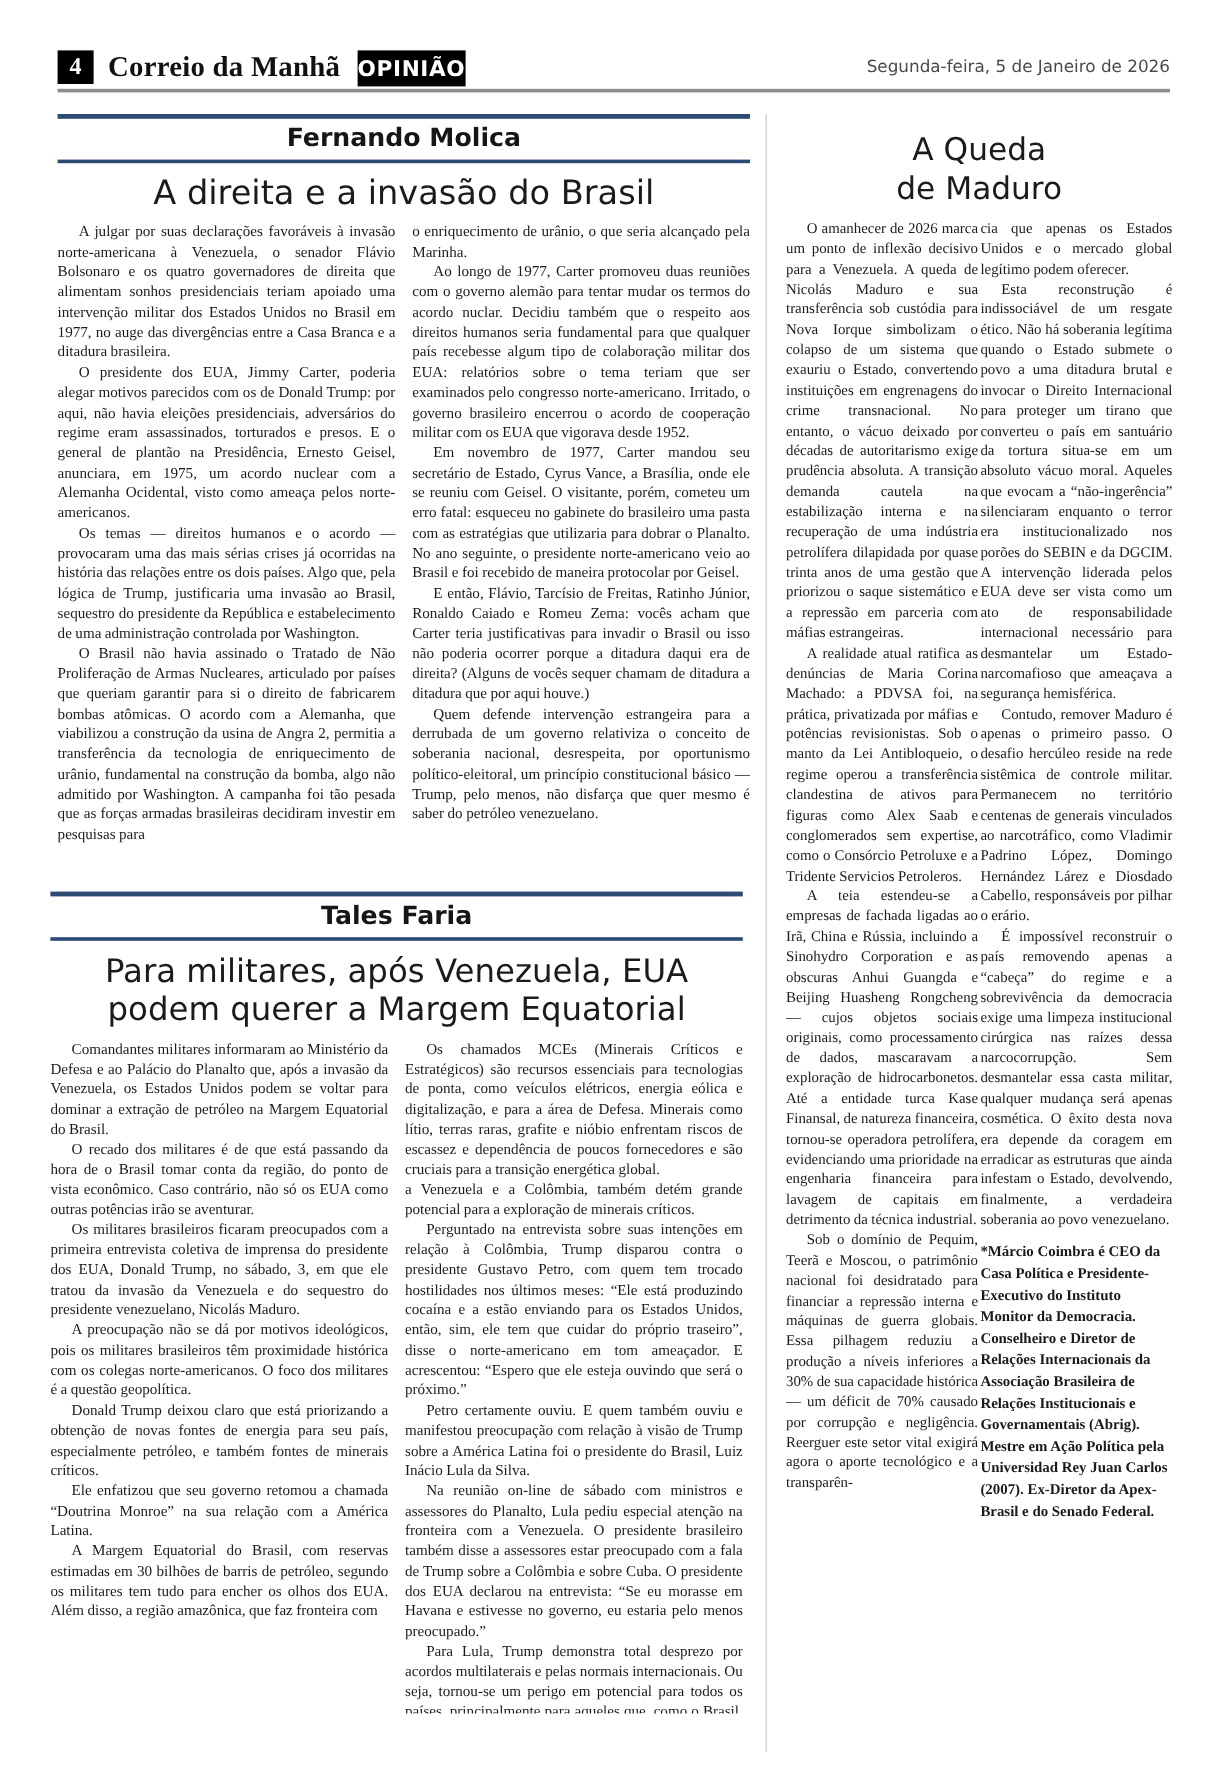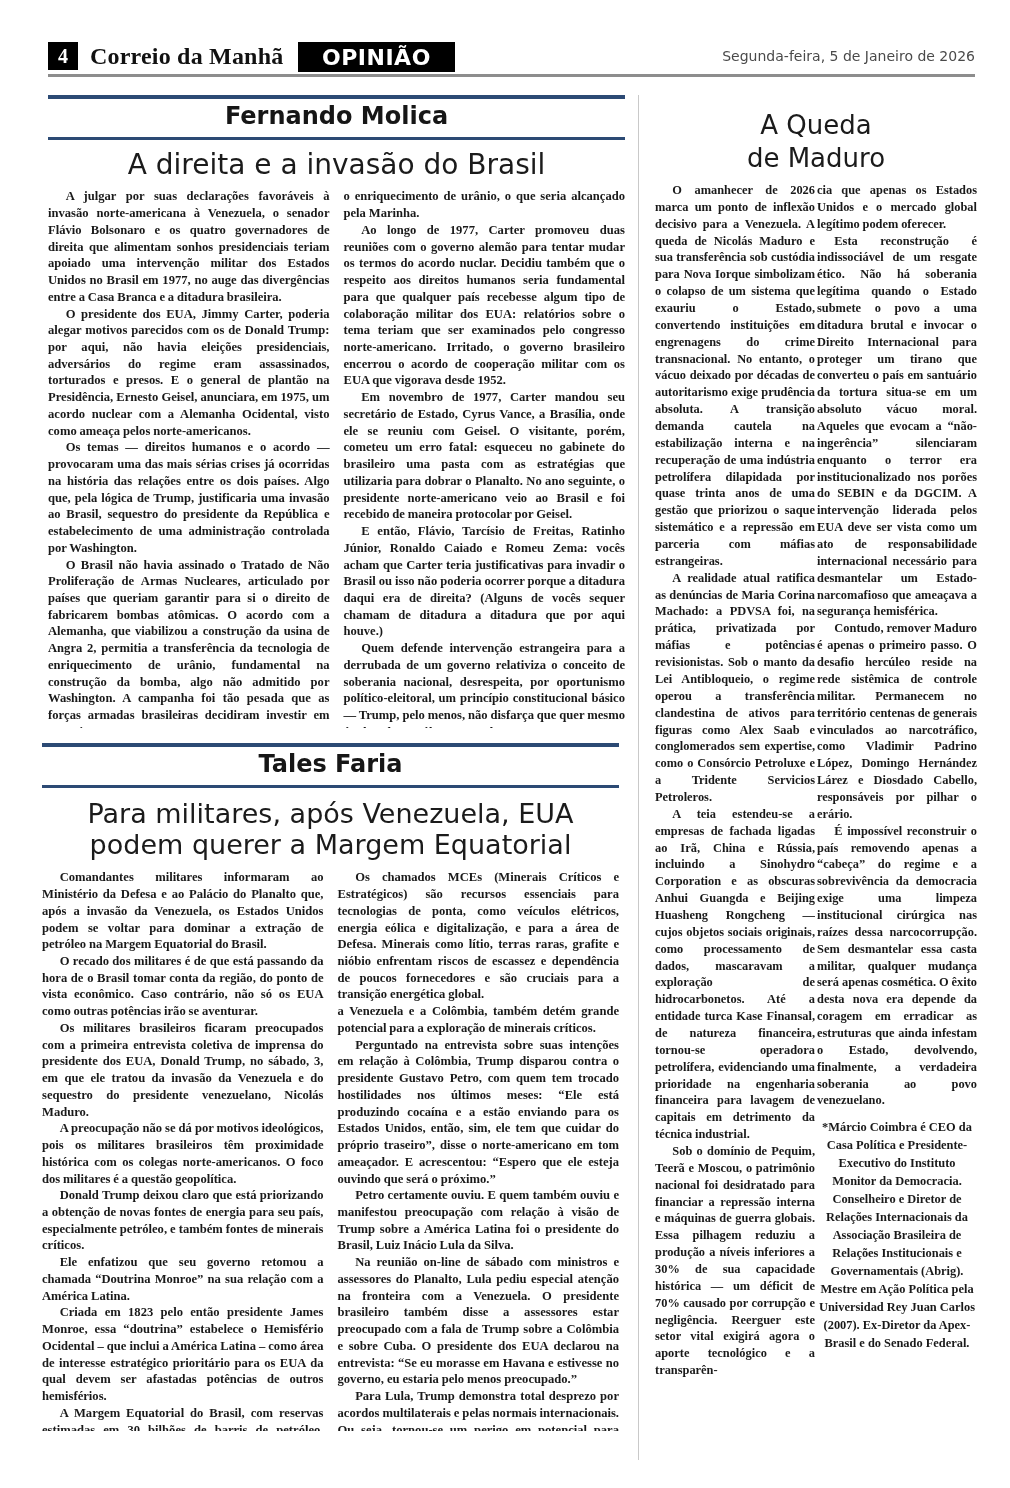--- a/index.html
+++ b/index.html
@@ -13,41 +13,41 @@
   .pagenum{
     position:absolute;left:0;top:0;width:30px;height:28px;background:#000;color:#fff;
     font-family:"Liberation Serif",serif;font-weight:bold;font-size:20px;
     display:flex;align-items:center;justify-content:center;
   }
   .paper{
     position:absolute;left:42px;top:0;height:28px;display:flex;align-items:center;
     font-family:"Liberation Serif",serif;font-weight:bold;font-size:24px;letter-spacing:.2px;color:#111;
   }
   .badge{
-    position:absolute;left:250px;top:0;height:30px;padding:0 24px;background:#000;color:#fff;
-    font-family:"DejaVu Sans","Liberation Sans",sans-serif;font-weight:bold;font-size:22px;
+    position:absolute;left:250px;top:0;height:30px;padding:0 0;background:#000;color:#fff;
+    font-family:"DejaVu Sans","Liberation Sans",sans-serif;font-weight:bold;font-size:18px;
     display:flex;align-items:center;letter-spacing:.5px;
   }
   .issue-date{
     position:absolute;right:0;top:6px;
     font-family:"DejaVu Sans","Liberation Sans",sans-serif;font-size:14px;color:#4a4a4a;
   }
   .masthead-rule{position:absolute;left:48px;right:35px;top:74px;height:3px;background:#8d8d8d;}
   .v-divider{position:absolute;left:638px;top:95px;bottom:28px;width:1px;background:#c9c9c9;}
 
   
   .author-block{
     border-top:4px solid #2c4a74;border-bottom:3px solid #2c4a74;
     text-align:center;padding:4px 0 6px 0;margin:0;
   }
   .author-name{
     margin:0;font-family:"DejaVu Sans","Liberation Sans",sans-serif;
     font-weight:bold;color:#161616;
   }
-  .molica .author-name,.faria .author-name{font-size:24px;line-height:1.15;}
+  .molica .author-name,.faria .author-name{font-size:21px;line-height:1.15;}
   .coimbra .author-name{font-size:27px;line-height:1.15;}
   .headline{
     margin:10px 0 8px 0;text-align:center;font-weight:400;color:#1b1b1b;
     font-family:"DejaVu Sans","Liberation Sans",sans-serif;
   }
   .molica .headline{font-size:28px;line-height:1.1;}
   .faria .headline{font-size:27px;line-height:1.18;}
   .coimbra .headline{font-size:26px;line-height:1.25;margin-top:14px;}
   .headline .hl-line{display:block;}
 
@@ -59,26 +59,26 @@
 
   .body{display:flex;overflow:hidden;}
   .molica .body{gap:14px;height:540px;margin-top:4px;}
   .faria .body{gap:14px;height:562px;margin-top:6px;}
   .coimbra .body{gap:2px;height:1218px;margin-top:2px;}
   .col{flex:1 1 0;min-width:0;}
 
   .col p.para{
     margin:0;text-align:justify;text-indent:1.4em;
     font-size:12.6px;line-height:1.33;
-    hyphens:auto;-webkit-hyphens:auto;word-spacing:-0.02em;font-weight:bold;
+    hyphens:auto;-webkit-hyphens:auto;word-spacing:-0.02em;
   }
   .coimbra .col p.para{font-size:12.4px;line-height:1.36;}
   .col p.para.no-indent{text-indent:0;}
   .bio{
-    margin:10px 0 0 0;text-align:center;font-weight:bold;
+    margin:10px 0 0 0;text-align:left;font-weight:bold;
     font-size:12.4px;line-height:1.45;
   }
 </style>
 </head>
 <body>
 
 <div class="page">
 
   <header class="masthead">
     <div class="pagenum">4</div>
@@ -117,21 +117,20 @@
     </div>
     <h1 class="headline">Para militares, após Venezuela, EUA podem querer a Margem Equatorial</h1>
     <div class="body">
       <div class="col">
           <p class="para">Comandantes militares informaram ao Ministério da Defesa e ao Palácio do Planalto que, após a invasão da Venezuela, os Estados Unidos podem se voltar para dominar a extração de petróleo na Margem Equatorial do Brasil.</p>
           <p class="para">O recado dos militares é de que está passando da hora de o Brasil tomar conta da região, do ponto de vista econômico. Caso contrário, não só os EUA como outras potências irão se aventurar.</p>
           <p class="para">Os militares brasileiros ficaram preocupados com a primeira entrevista coletiva de imprensa do presidente dos EUA, Donald Trump, no sábado, 3, em que ele tratou da invasão da Venezuela e do sequestro do presidente venezuelano, Nicolás Maduro.</p>
           <p class="para">A preocupação não se dá por motivos ideológicos, pois os militares brasileiros têm proximidade histórica com os colegas norte-americanos. O foco dos militares é a questão geopolítica.</p>
           <p class="para">Donald Trump deixou claro que está priorizando a obtenção de novas fontes de energia para seu país, especialmente petróleo, e também fontes de minerais críticos.</p>
           <p class="para">Ele enfatizou que seu governo retomou a chamada “Doutrina Monroe” na sua relação com a América Latina.</p>
-          <p class="para">Criada em 1823 pelo então presidente James Monroe, essa “doutrina” estabelece o Hemisfério Ocidental – que inclui a América Latina – como área de interesse estratégico prioritário para os EUA da qual devem ser afastadas potências de outros hemisférios.</p>
           <p class="para">A Margem Equatorial do Brasil, com reservas estimadas em 30 bilhões de barris de petróleo, segundo os militares tem tudo para encher os olhos dos EUA. Além disso, a região amazônica, que faz fronteira com</p>
         </div>
       <div class="col">
           <p class="para">Os chamados MCEs (Minerais Críticos e Estratégicos) são recursos essenciais para tecnologias de ponta, como veículos elétricos, energia eólica e digitalização, e para a área de Defesa. Minerais como lítio, terras raras, grafite e nióbio enfrentam riscos de escassez e dependência de poucos fornecedores e são cruciais para a transição energética global.</p>
           <p class="para no-indent">a Venezuela e a Colômbia, também detém grande potencial para a exploração de minerais críticos.</p>
           <p class="para">Perguntado na entrevista sobre suas intenções em relação à Colômbia, Trump disparou contra o presidente Gustavo Petro, com quem tem trocado hostilidades nos últimos meses: “Ele está produzindo cocaína e a estão enviando para os Estados Unidos, então, sim, ele tem que cuidar do próprio traseiro”, disse o norte-americano em tom ameaçador. E acrescentou: “Espero que ele esteja ouvindo que será o próximo.”</p>
           <p class="para">Petro certamente ouviu. E quem também ouviu e manifestou preocupação com relação à visão de Trump sobre a América Latina foi o presidente do Brasil, Luiz Inácio Lula da Silva.</p>
           <p class="para">Na reunião on-line de sábado com ministros e assessores do Planalto, Lula pediu especial atenção na fronteira com a Venezuela. O presidente brasileiro também disse a assessores estar preocupado com a fala de Trump sobre a Colômbia e sobre Cuba. O presidente dos EUA declarou na entrevista: “Se eu morasse em Havana e estivesse no governo, eu estaria pelo menos preocupado.”</p>
           <p class="para">Para Lula, Trump demonstra total desprezo por acordos multilaterais e pelas normais internacionais. Ou seja, tornou-se um perigo em potencial para todos os países, principalmente para aqueles que, como o Brasil, despertam o interesse econômico dos EUA. “É um perigo”, tem dito Lula reservadamente.</p>
         </div>

